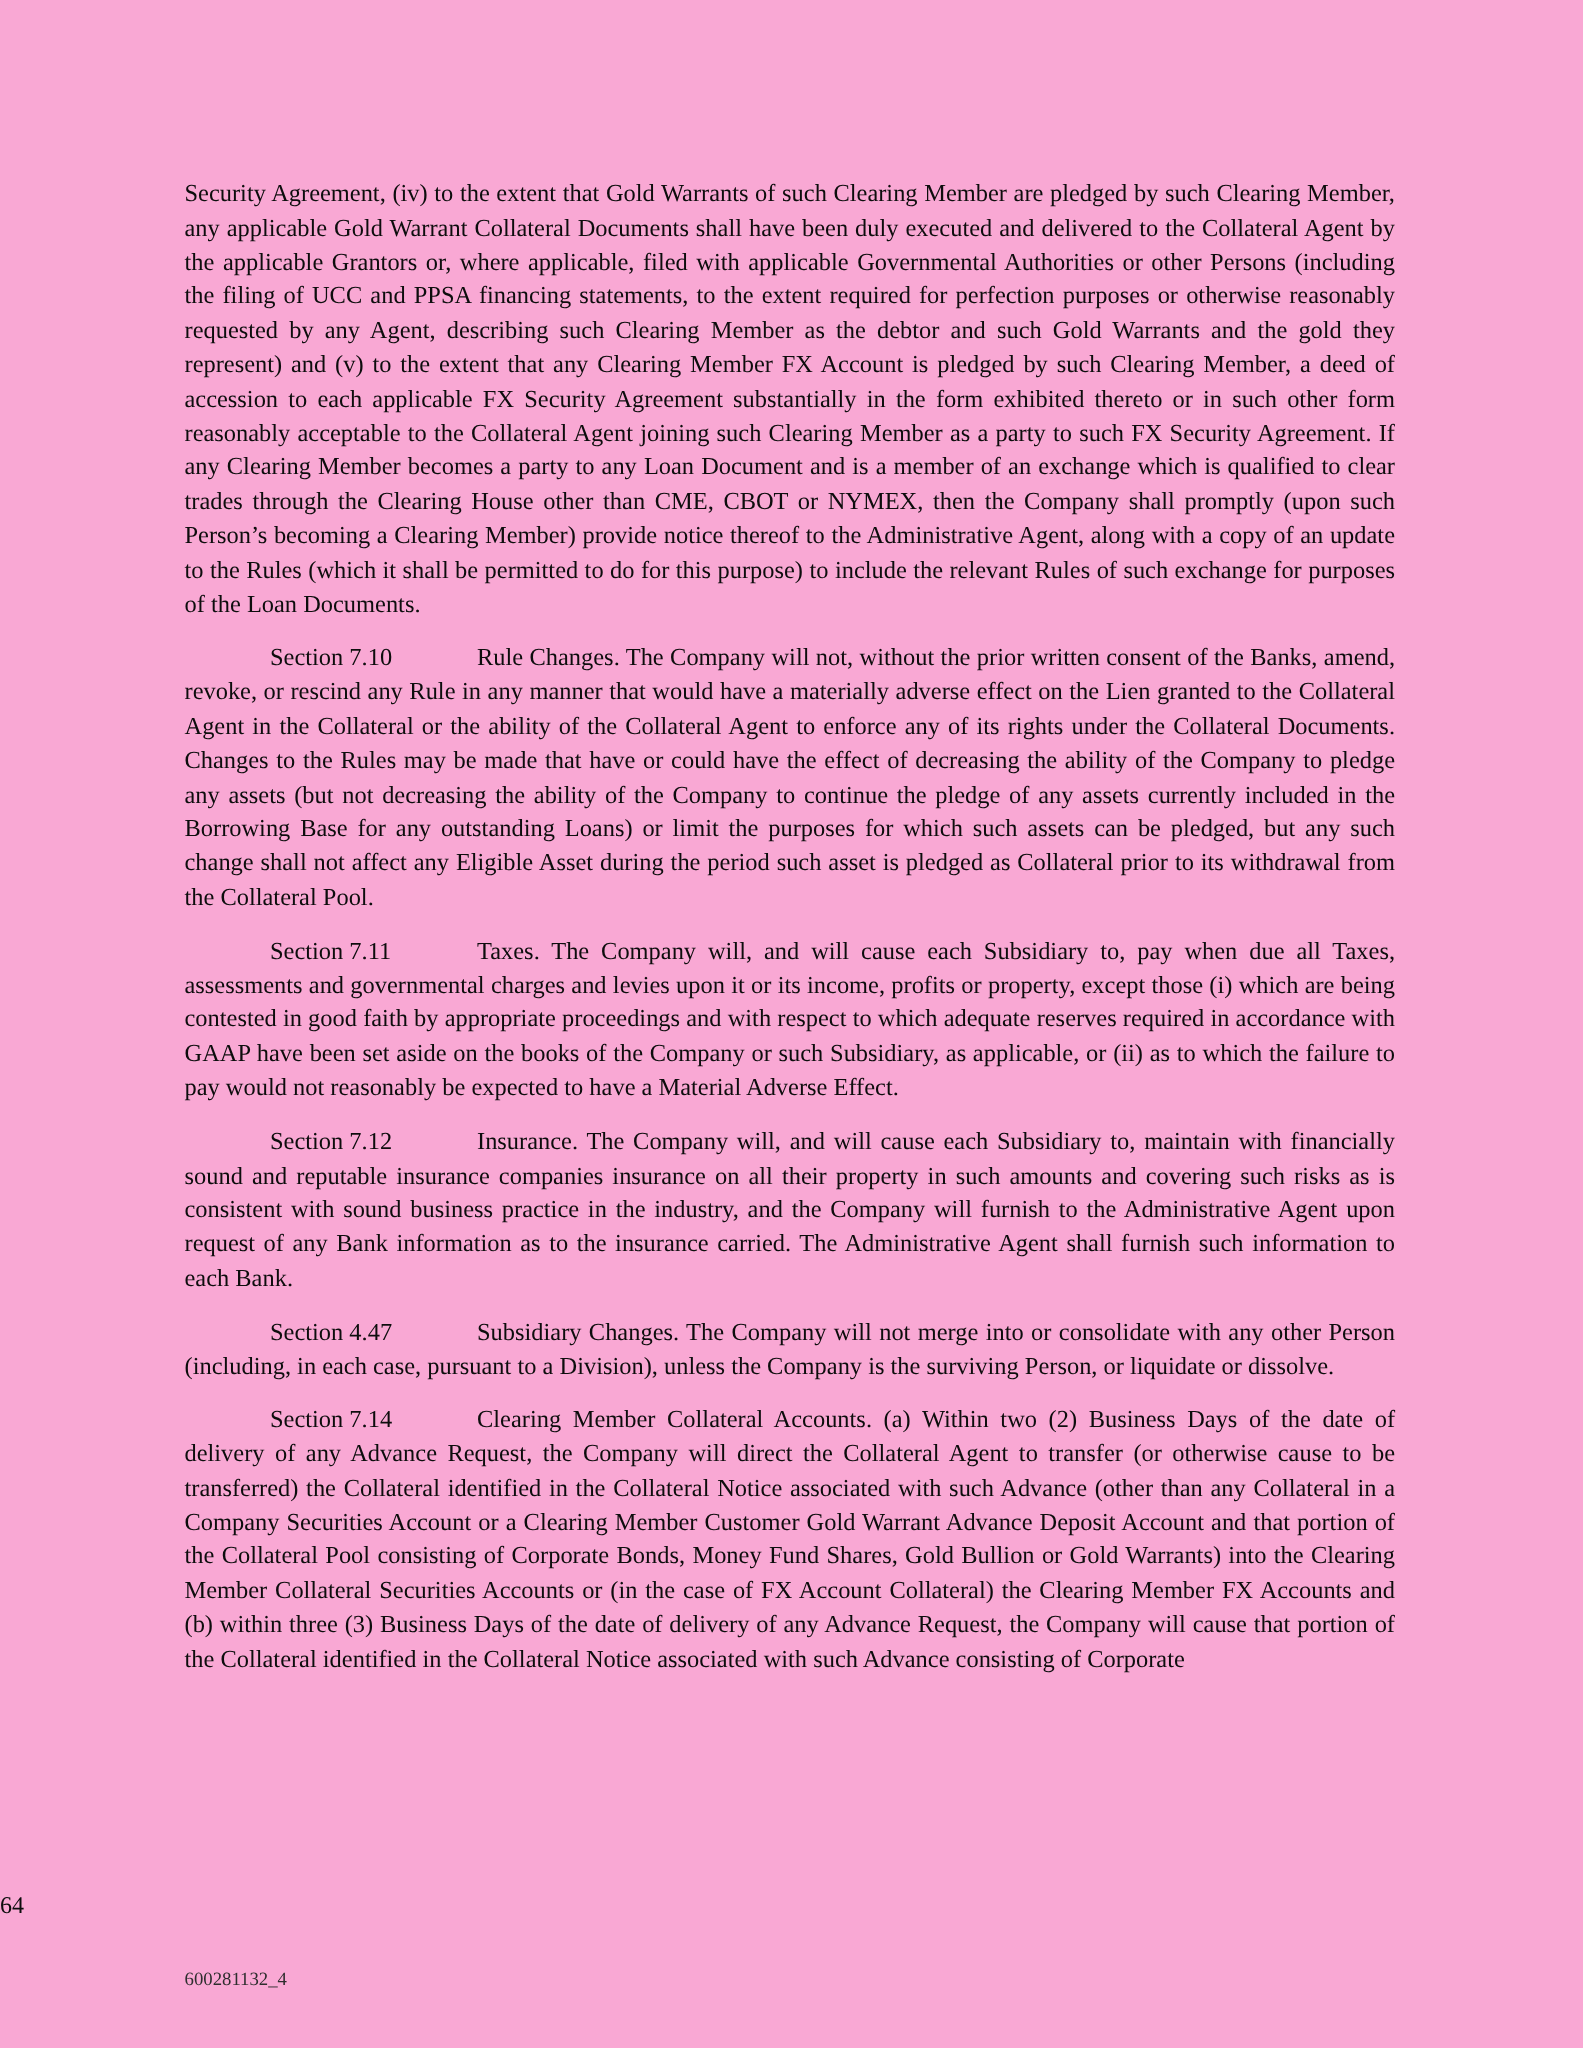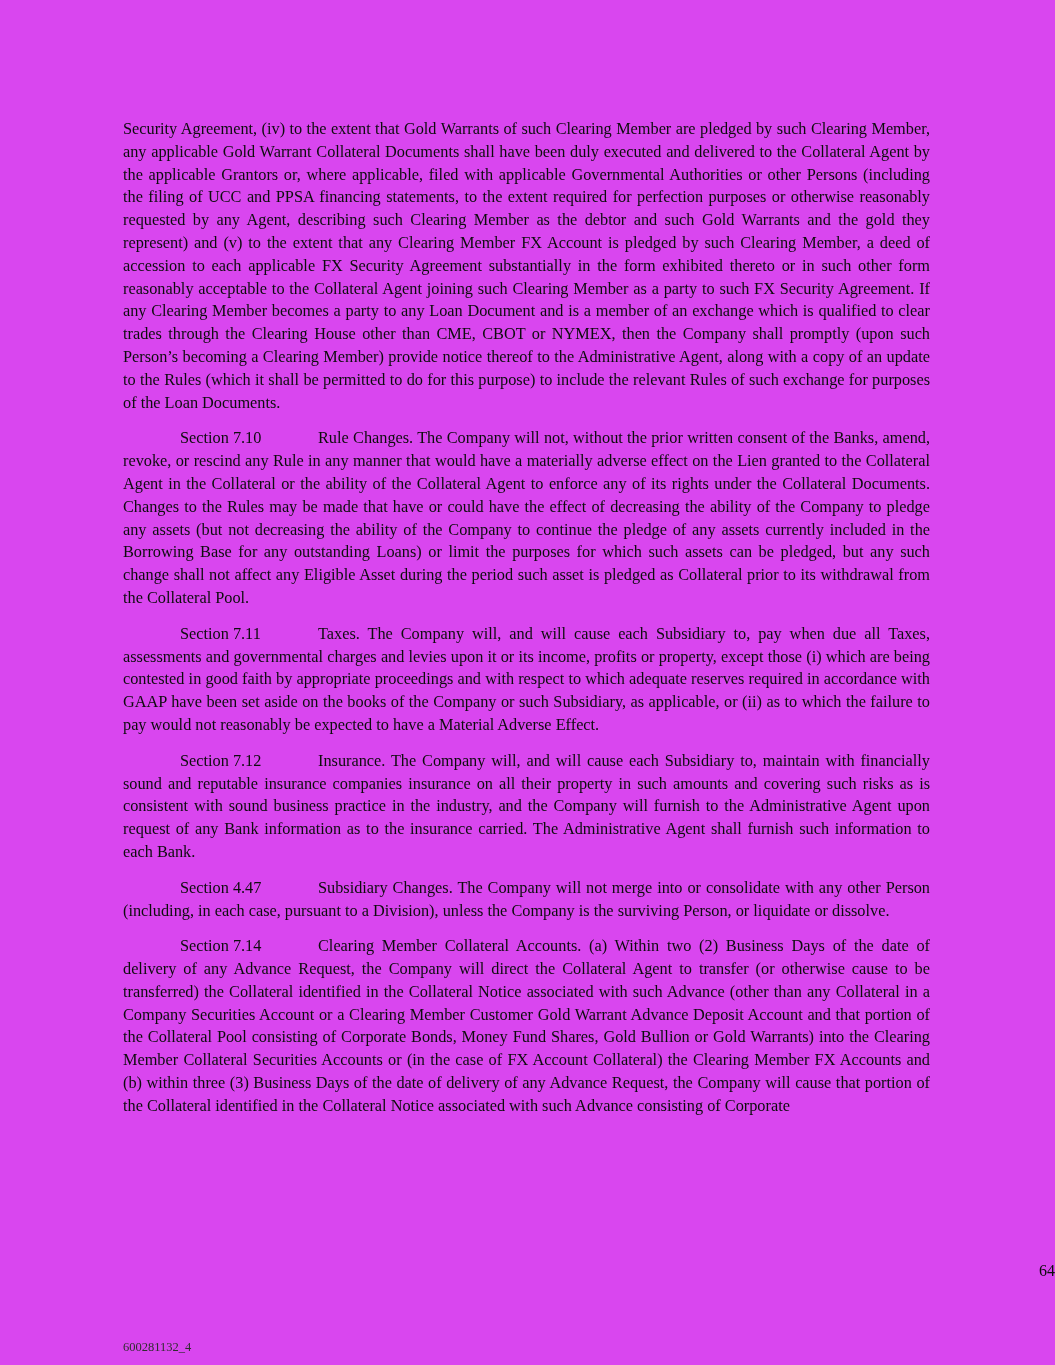--- a/index.html
+++ b/index.html
@@ -4,21 +4,21 @@
 <style>
   html, body {
     margin: 0;
     padding: 0;
     background: #ffffff;
   }
   .page {
     position: relative;
     width: 1055px;
     height: 1365px;
-    background: #d946ef;
+    background: #f9a8d4;
     font-family: "Liberation Serif", "DejaVu Serif", serif;
     color: #0d0d0d;
     overflow: hidden;
   }
   .content {
     position: absolute;
     left: 123px;
     top: 118px;
     width: 807px;
     font-size: 16.3px;
@@ -38,26 +38,26 @@
     width: 138px;
     text-indent: 0;
   }
   .heading {
   }
   .page-number {
     position: absolute;
     top: 1262px;
     left: 0;
     width: 1055px;
-    text-align: right;
+    text-align: left;
     font-size: 16px;
   }
   .doc-id {
     position: absolute;
-    top: 1340px;
+    top: 1312px;
     left: 123px;
     font-size: 12.5px;
     color: #2e2e2e;
   }
 </style>
 </head>
 <body>
 
 <div class="page">
   <div class="content">

